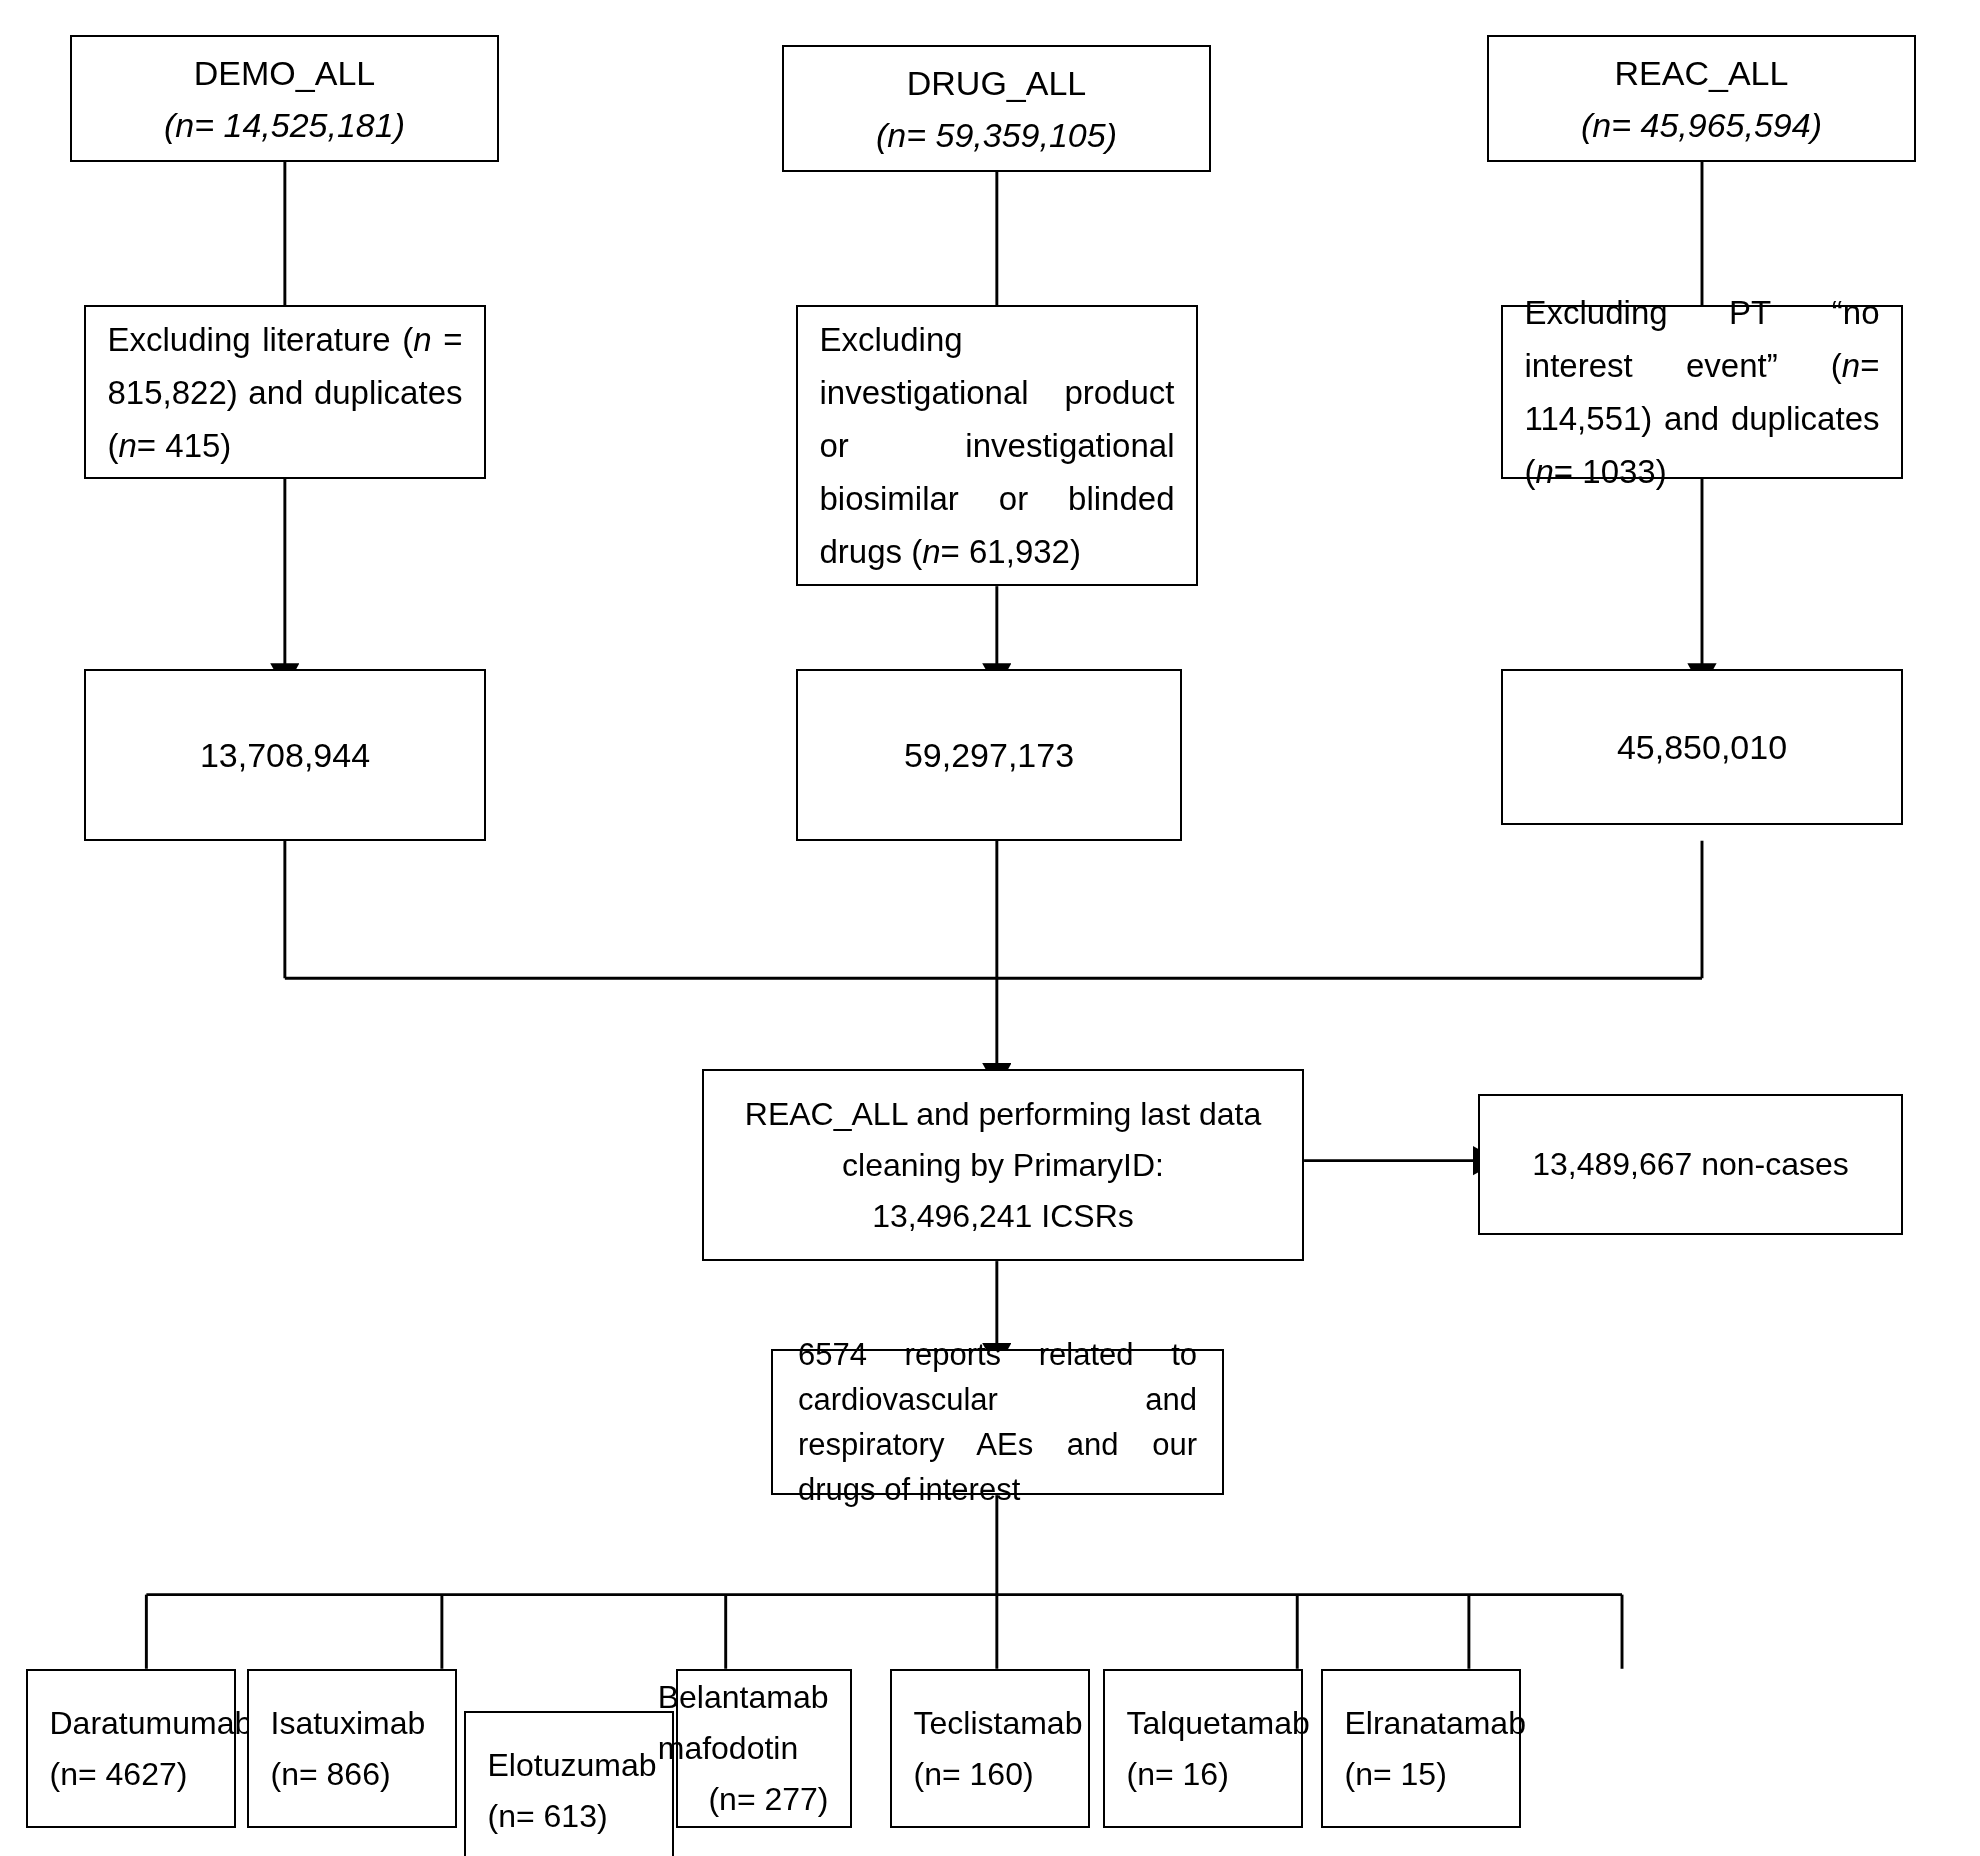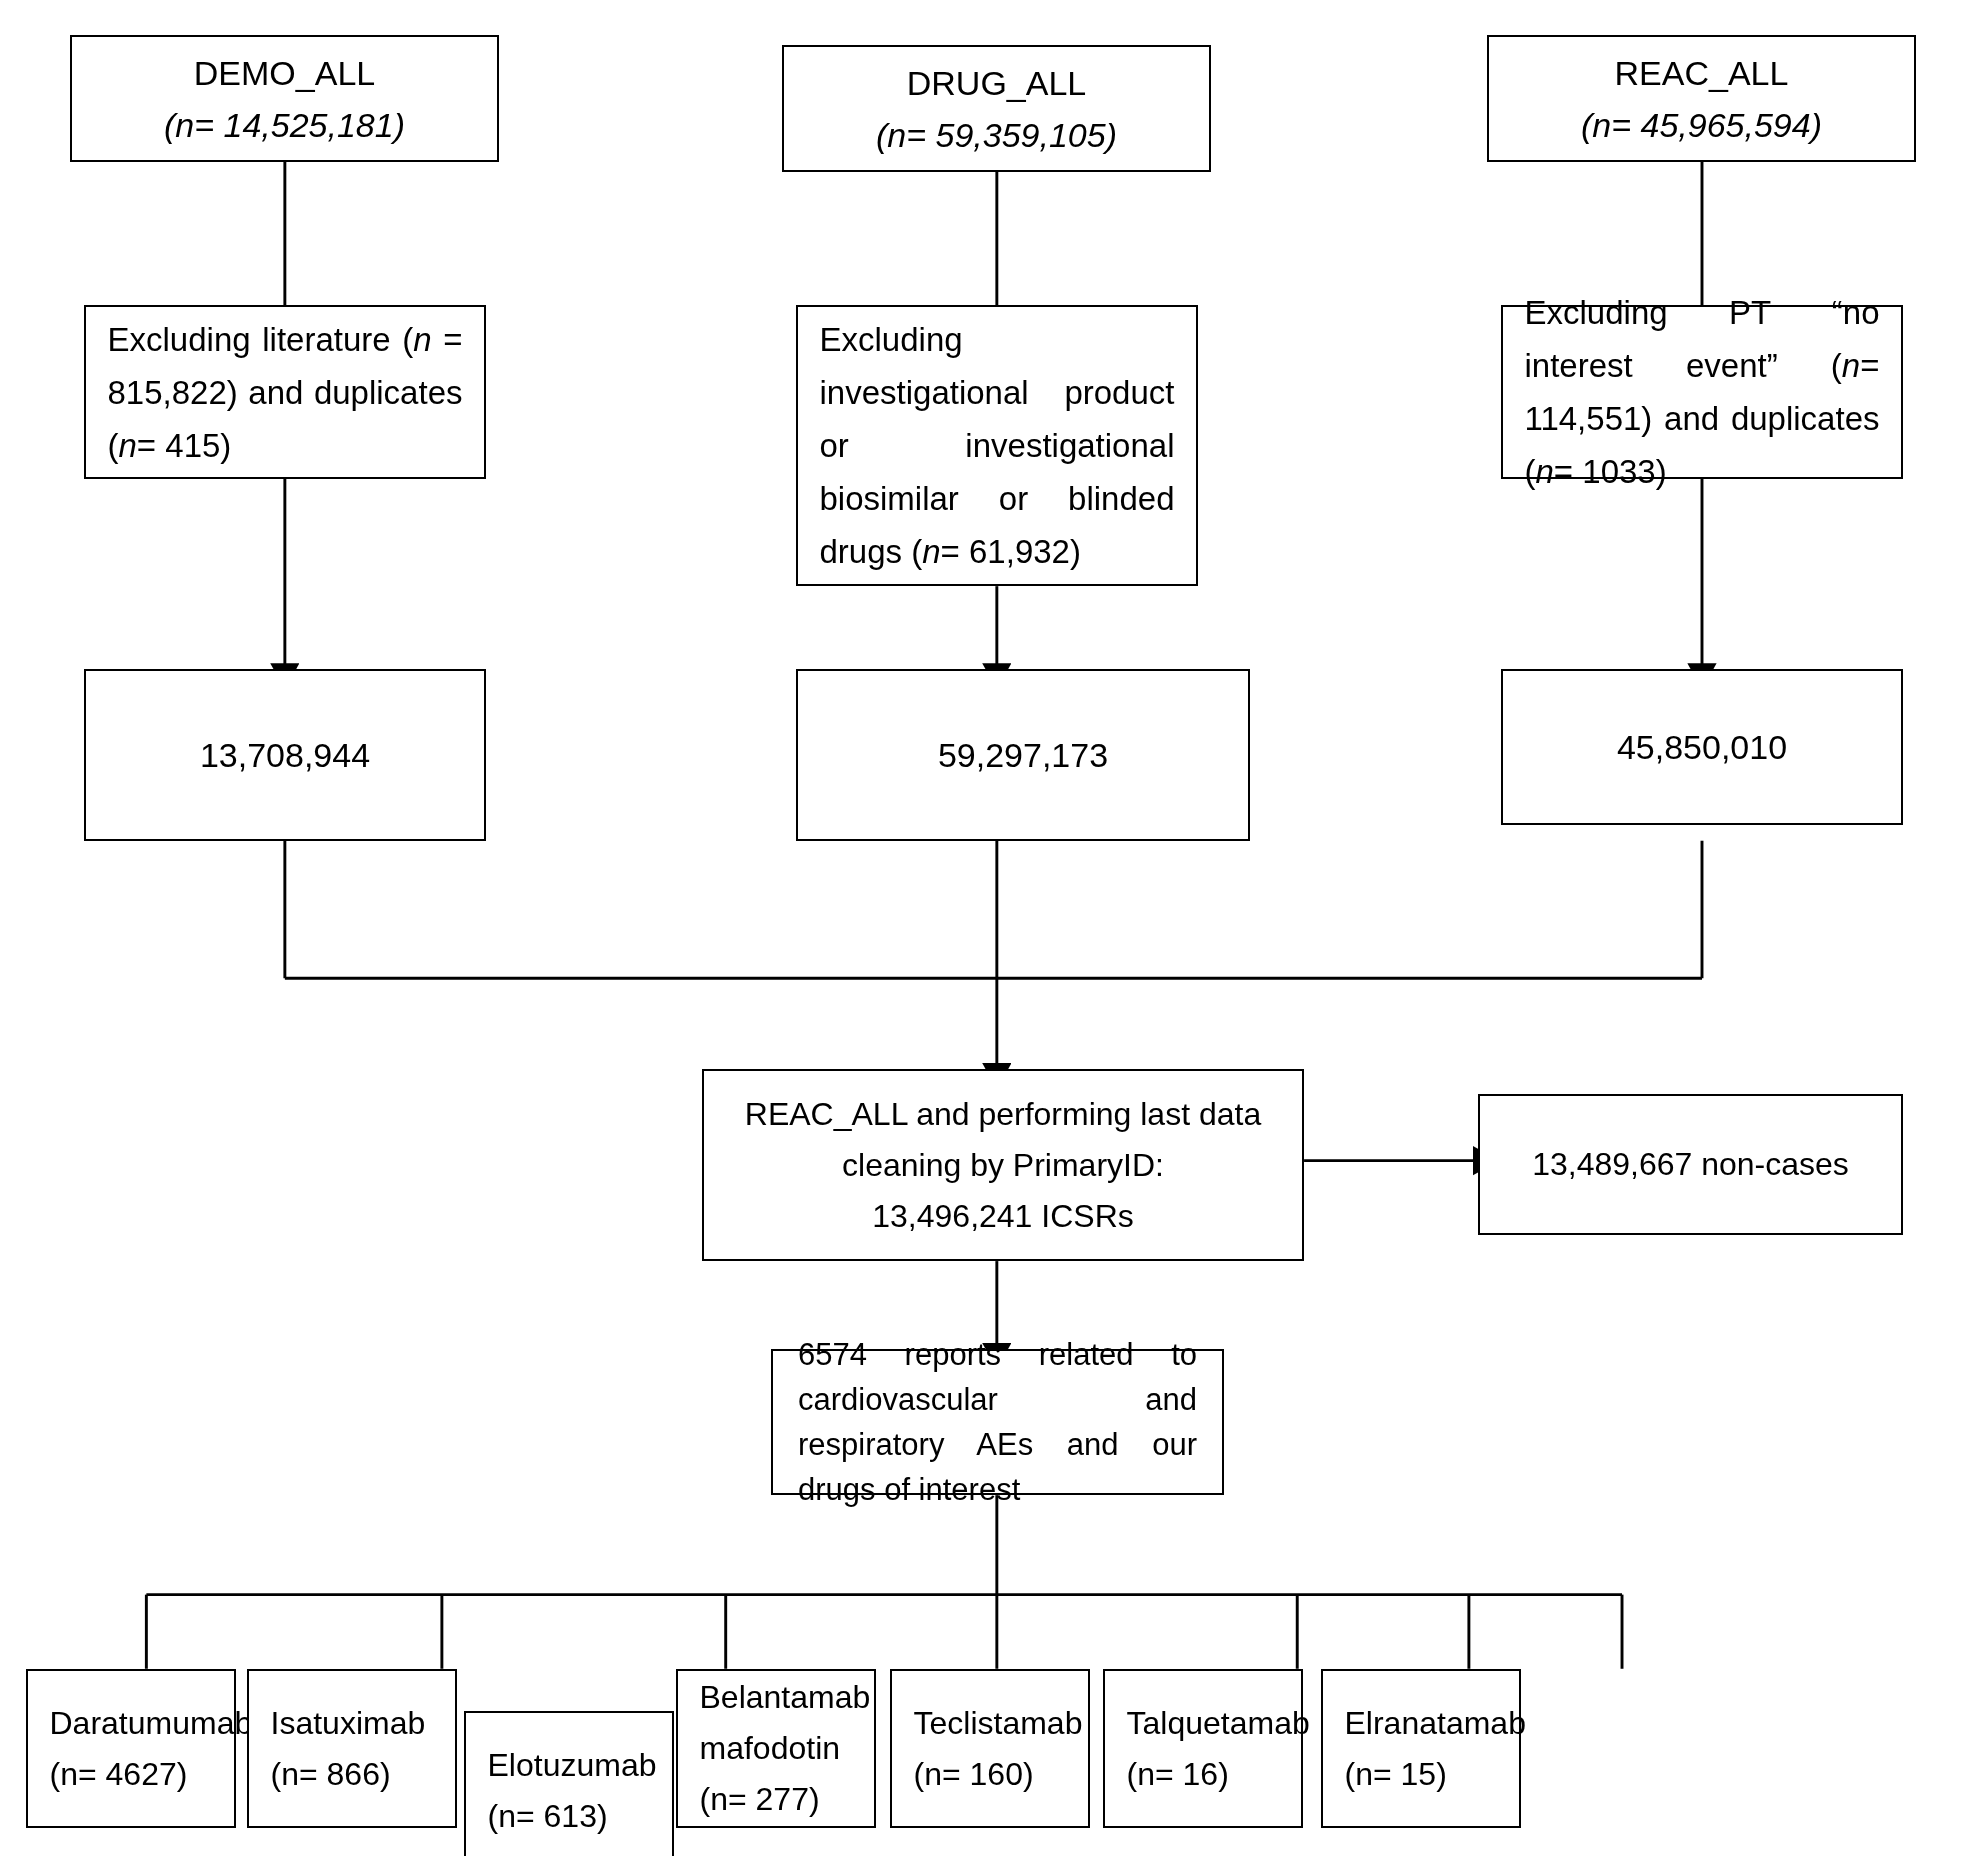--- a/index.html
+++ b/index.html
@@ -114,21 +114,21 @@
   </div>
 
   <div class="box fs-34" style="left:1501px; top:305px; width:402px; height:174px;">
     <div class="txt-just pad-22"><span>Excluding PT “no interest event” (</span><span class="ital">n</span><span>= 114,551) and duplicates (</span><span class="ital">n</span><span>= 1033)</span></div>
   </div>
 
   <div class="box center fs-35" style="left:84px; top:669px; width:402px; height:172px;">
     <span class="line">13,708,944</span>
   </div>
 
-  <div class="box center fs-35" style="left:796px; top:669px; width:454px; height:172px;">
+  <div class="box center fs-35" style="left:796px; top:669px; width:386px; height:172px;">
     <span class="line">59,297,173</span>
   </div>
 
   <div class="box center fs-35" style="left:1501px; top:669px; width:402px; height:156px;text-align:right;">
     <span class="line">45,850,010</span>
   </div>
 
   <div class="box center fs-33" style="left:702px; top:1069px; width:602px; height:192px;">
     <span class="line">REAC_ALL and performing last data</span>
     <span class="line">cleaning by PrimaryID:</span>
@@ -151,21 +151,21 @@
   <div class="box fs-33" style="left:247px; top:1669px; width:210px; height:159px;">
     <span class="line pad-22">Isatuximab</span>
     <span class="line pad-22">(n= 866)</span>
   </div>
 
   <div class="box fs-33" style="left:464px; top:1711px; width:210px; height:159px;">
     <span class="line pad-22">Elotuzumab</span>
     <span class="line pad-22">(n= 613)</span>
   </div>
 
-  <div class="box fs-33" style="left:676px; top:1669px; width:200px; height:159px;">
+  <div class="box fs-33" style="left:676px; top:1669px; width:176px; height:159px;align-items:flex-end;">
     <span class="line pad-22">Belantamab mafodotin</span>
     <span class="line pad-22">(n= 277)</span>
   </div>
 
   <div class="box fs-33" style="left:890px; top:1669px; width:200px; height:159px;">
     <span class="line pad-22">Teclistamab</span>
     <span class="line pad-22">(n= 160)</span>
   </div>
 
   <div class="box fs-33" style="left:1103px; top:1669px; width:200px; height:159px;">

